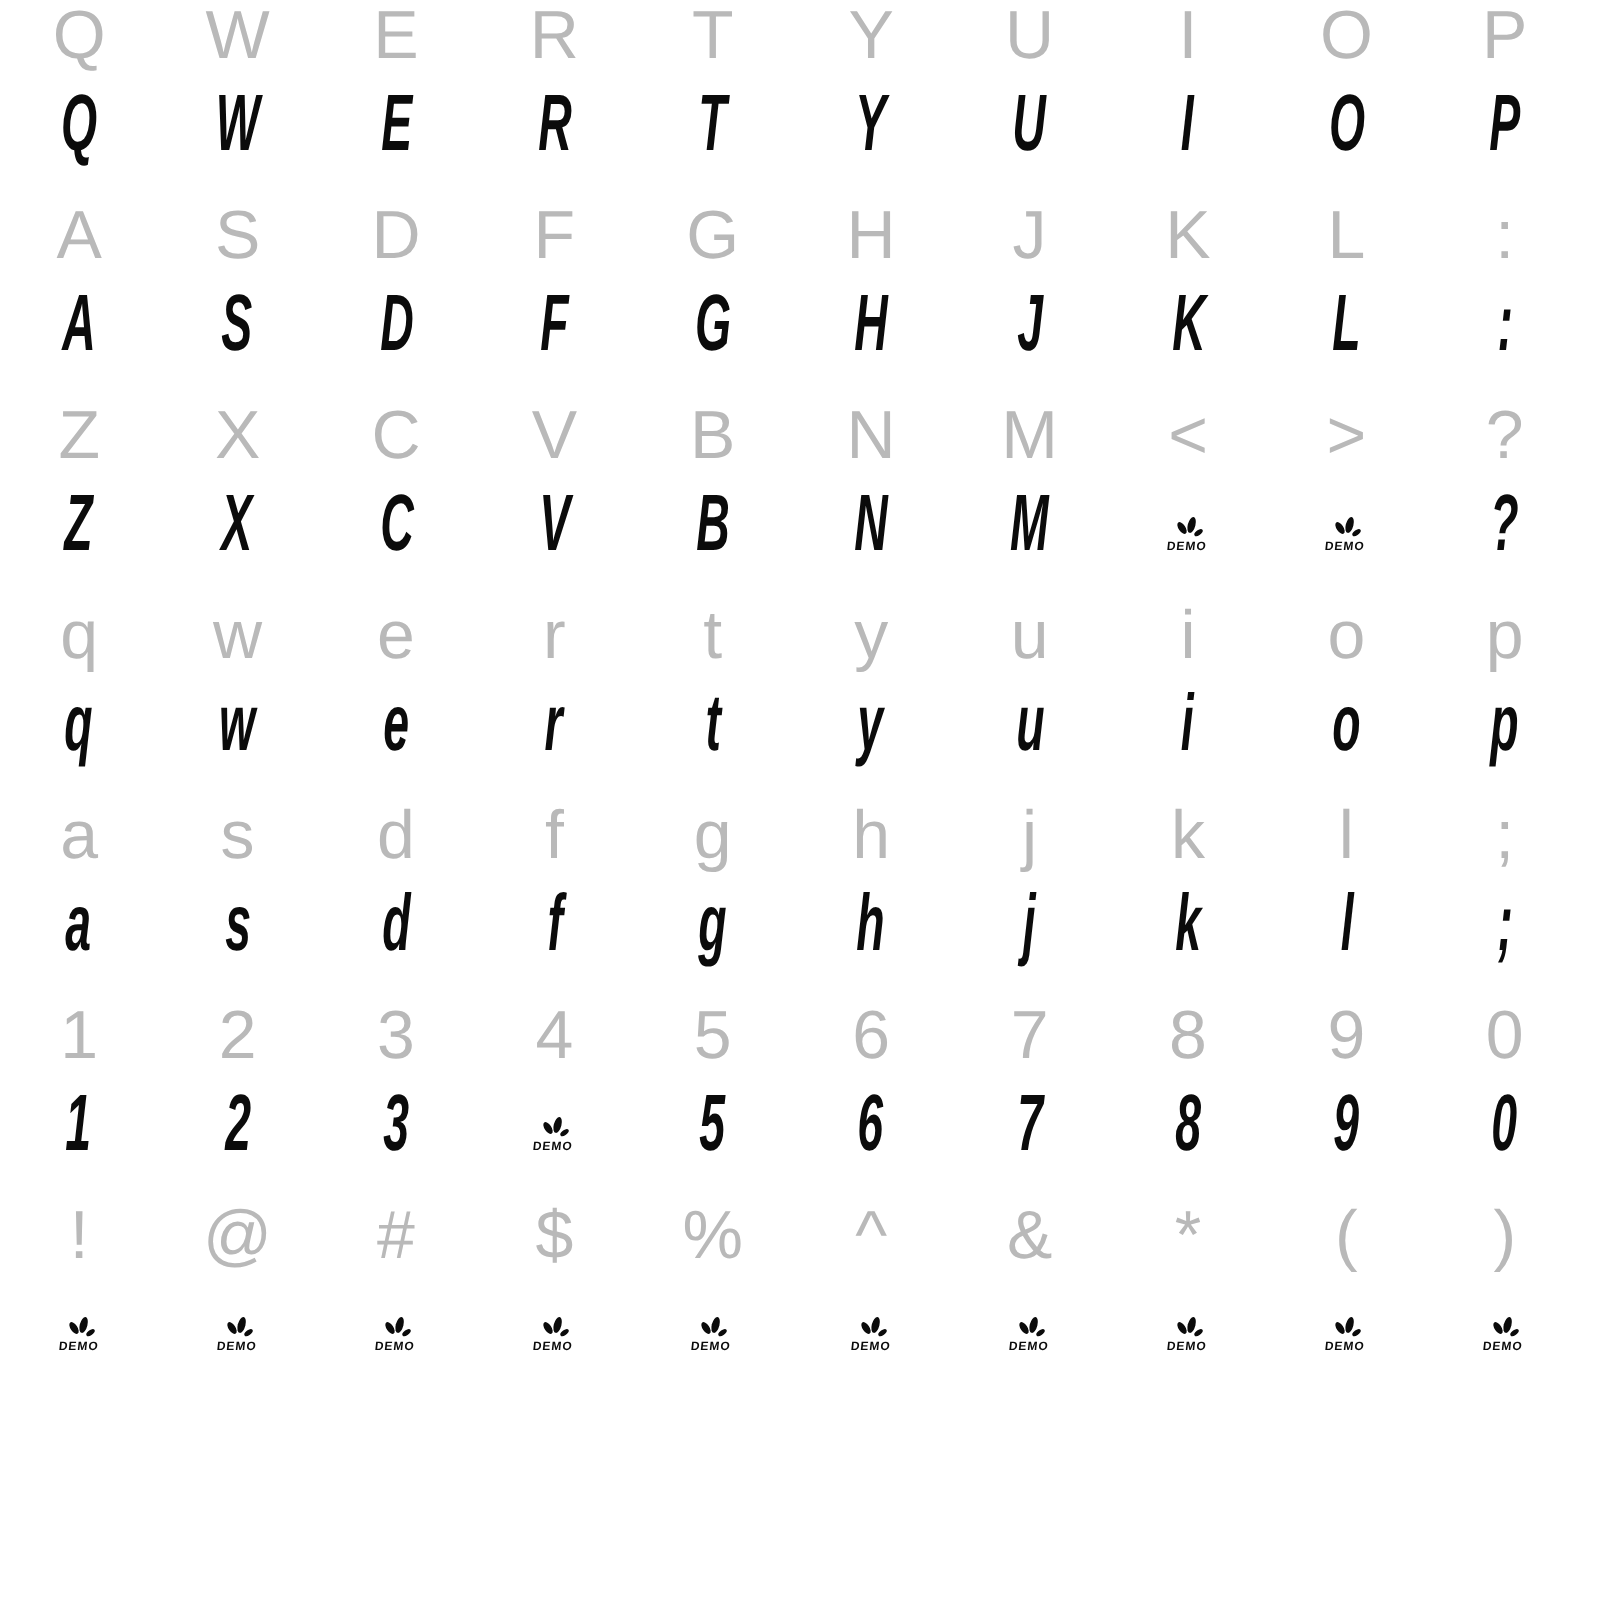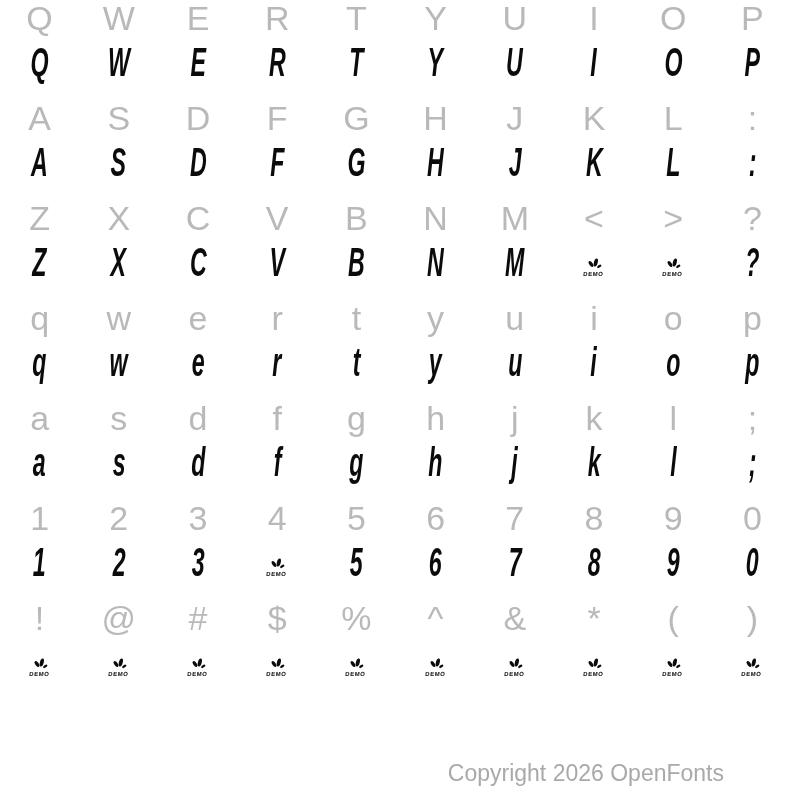--- a/index.html
+++ b/index.html
@@ -320,14 +320,13 @@
                 <ellipse cx="17" cy="10" rx="1.7" ry="3" transform="rotate(52 17 10)" fill="#0b0b0b"></ellipse>
               </svg><span class="demo-label">DEMO</span></span></span>
           <span class="cell"><span class="demo"><svg width="17" height="12" viewBox="0 0 22 14">
                 <ellipse cx="6" cy="7" rx="2.1" ry="4.6" transform="rotate(-38 6 7)" fill="#0b0b0b"></ellipse>
                 <ellipse cx="12" cy="5" rx="2.5" ry="5.2" transform="rotate(8 12 5)" fill="#0b0b0b"></ellipse>
                 <ellipse cx="17" cy="10" rx="1.7" ry="3" transform="rotate(52 17 10)" fill="#0b0b0b"></ellipse>
               </svg><span class="demo-label">DEMO</span></span></span>
         </div>
       </div>
     </div>
-  <div class="footer">Copyright 2026 OpenFonts</div>
 </div>
 
 </body></html>

